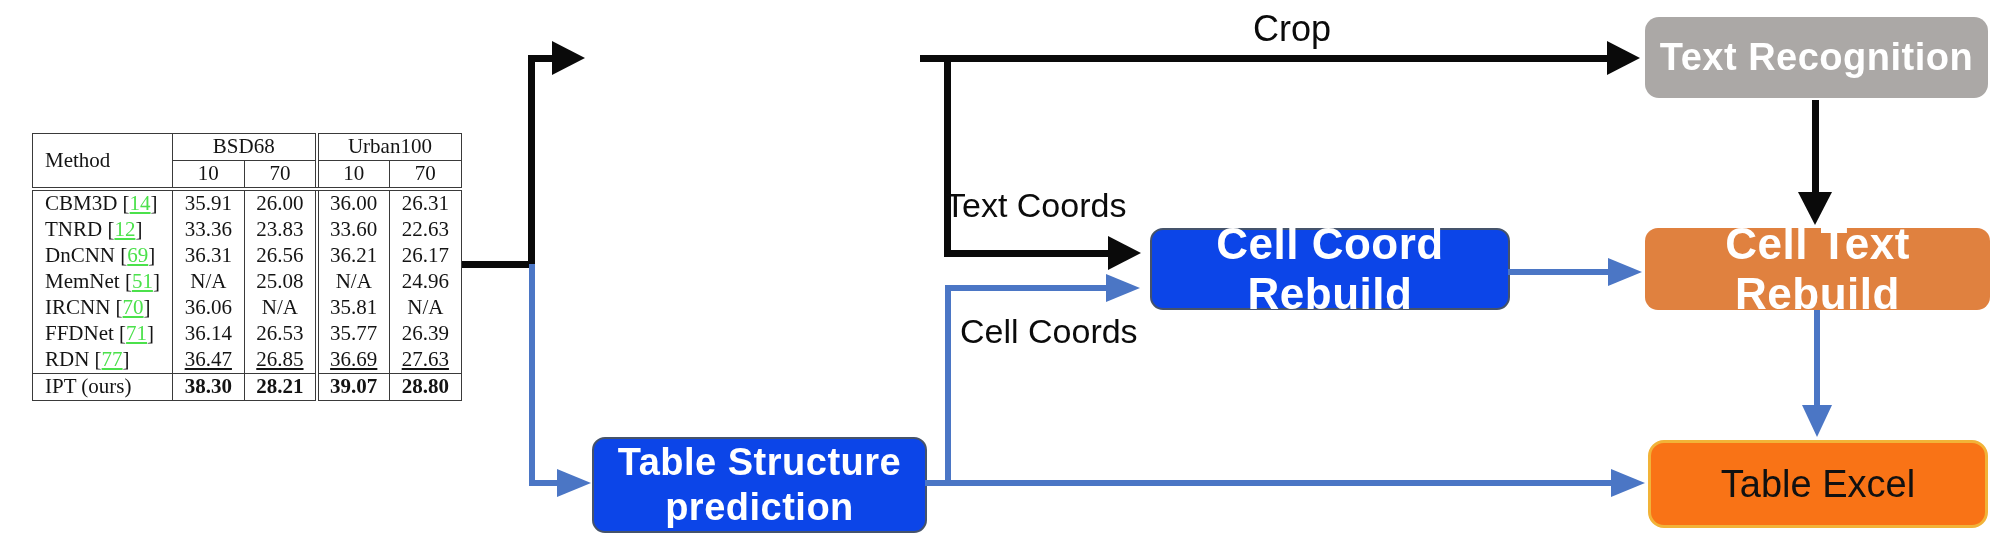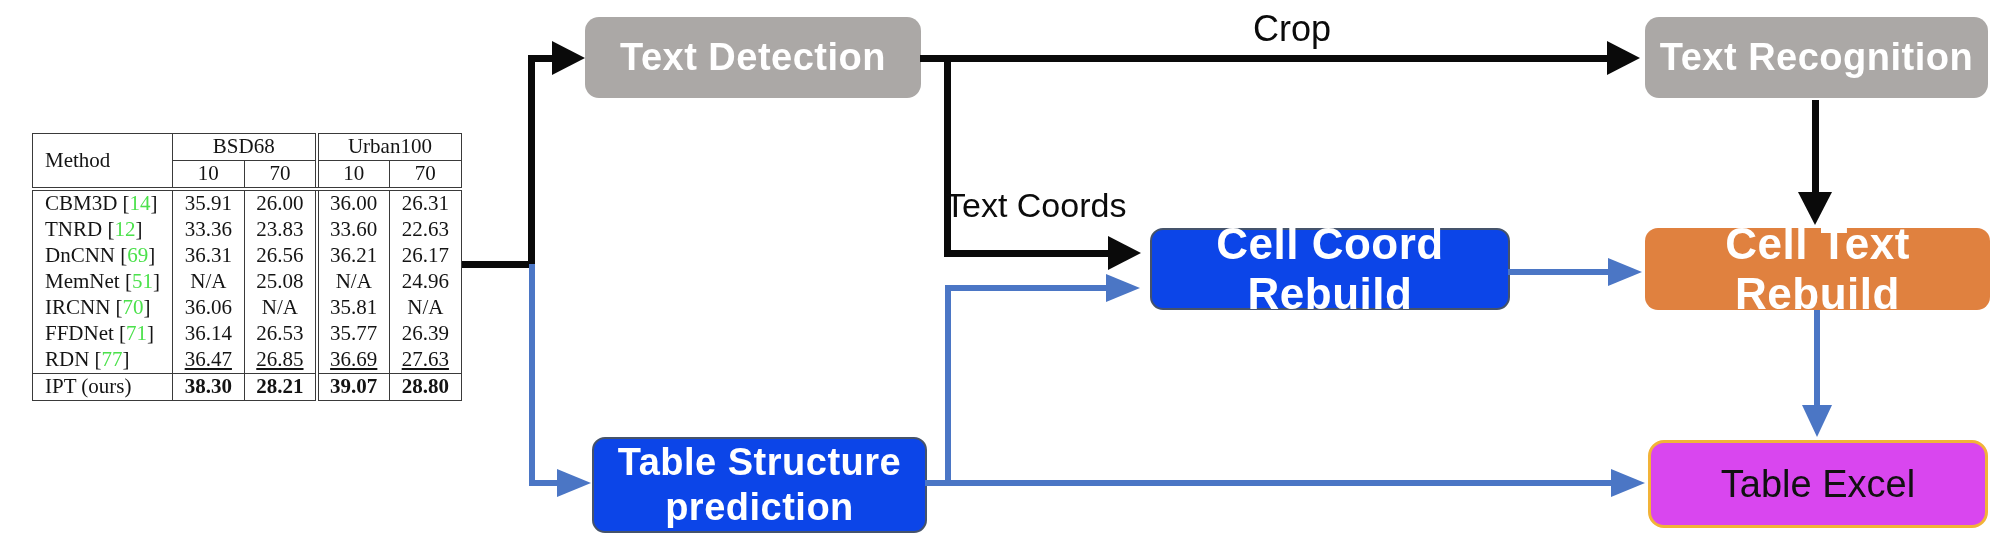--- a/index.html
+++ b/index.html
@@ -10,21 +10,21 @@
 
   
   .fbox{
     position:absolute;display:flex;align-items:center;justify-content:center;
     text-align:center;box-sizing:border-box;color:#ffffff;font-weight:700;
     letter-spacing:.5px;
   }
   .fbox.gray{background:var(--box-gray);border-radius:14px;font-size:38px;}
   .fbox.blue{background:var(--box-blue);border-radius:13px;border:2.5px solid #45536b;}
   .fbox.orange{background:var(--box-orange);border-radius:13px;font-size:44px;}
-  .fbox.excel{background:#d946ef;border:3px solid var(--excel-border);border-radius:16px;
+  .fbox.excel{background:#f97316;border:3px solid var(--excel-border);border-radius:16px;
               color:#111;font-weight:400;font-size:38px;letter-spacing:0;}
 
   #box-td{left:585px;top:17px;width:336px;height:81px;}
   #box-tr{left:1645px;top:17px;width:343px;height:81px;}
   #box-ccr{left:1150px;top:228px;width:360px;height:82px;font-size:44px;}
   #box-ctr{left:1645px;top:228px;width:345px;height:82px;}
   #box-tsp{left:592px;top:437px;width:335px;height:96px;font-size:38px;line-height:1.18;padding:8px 14px;}
   #box-excel{left:1648px;top:440px;width:340px;height:88px;}
 
   
@@ -56,21 +56,21 @@
     font-weight:normal;height:26px;line-height:1.1;overflow:hidden;
   }
   .paper-table .method-h,.paper-table .method-cell{text-align:left;padding-left:12px;}
   .paper-table .group-h{border-bottom:1.5px solid #3a3a3a;}
   .paper-table tr.sub th{border-bottom:4px double #3a3a3a;}
   .paper-table .method-h{border-bottom:4px double #3a3a3a;}
   .paper-table .g2start{border-left:4px double #3a3a3a;}
   .paper-table tr.sep-top td{border-top:1.6px solid #3a3a3a;margin-left:8px;}
   .paper-table .u{text-decoration:underline;}
   .paper-table .b{font-weight:bold;}
-  .paper-table .ref{color:var(--ref-green);}
+  .paper-table .ref{color:var(--ref-green);text-decoration:underline;}
 </style>
 </head>
 <body>
 
 <div class="canvas">
 
   <table class="paper-table">
     <colgroup>
       <col style="width:139px">
         <col style="width:72px">
@@ -144,23 +144,20 @@
         <tr class="sep-top">
           <td class="method-cell">IPT (ours)</td>
           <td class="b">38.30</td>
           <td class="b">28.21</td>
           <td class="g2start b">39.07</td>
           <td class="b">28.80</td>
         </tr>
       </tbody>
     </table>
 
-  <div class="fbox gray" id="box-td">
-    <span>Text Detection</span>
-  </div>
   <div class="fbox gray" id="box-tr">
     <span>Text Recognition</span>
   </div>
   <div class="fbox blue" id="box-ccr">
     <span>Cell Coord Rebuild</span>
   </div>
   <div class="fbox orange" id="box-ctr">
     <span>Cell Text Rebuild</span>
   </div>
   <div class="fbox blue" id="box-tsp">
@@ -197,14 +194,15 @@
   <div class="ah r-blue" style="left:1106px;top:274px;"></div>
 
   <div class="seg blue" style="left:1508px;top:269px;width:100px;height:6px;"></div>
   <div class="ah r-blue" style="left:1608px;top:258px;"></div>
 
   <div class="seg blue" style="left:1814px;top:310px;width:6px;height:95px;"></div>
   <div class="ah d-blue" style="left:1802px;top:405px;"></div>
 
   <div class="edge-label" id="lbl-crop">Crop</div>
   <div class="edge-label" id="lbl-textcoords">Text Coords</div>
+  <div class="edge-label" id="lbl-cellcoords">Cell Coords</div>
 
 </div>
 
 </body></html>

